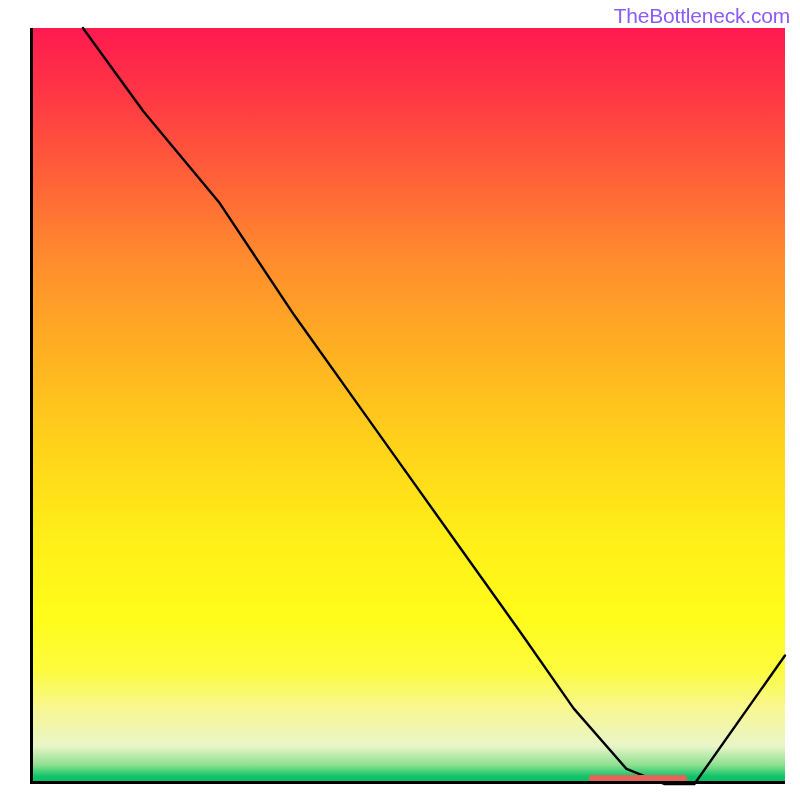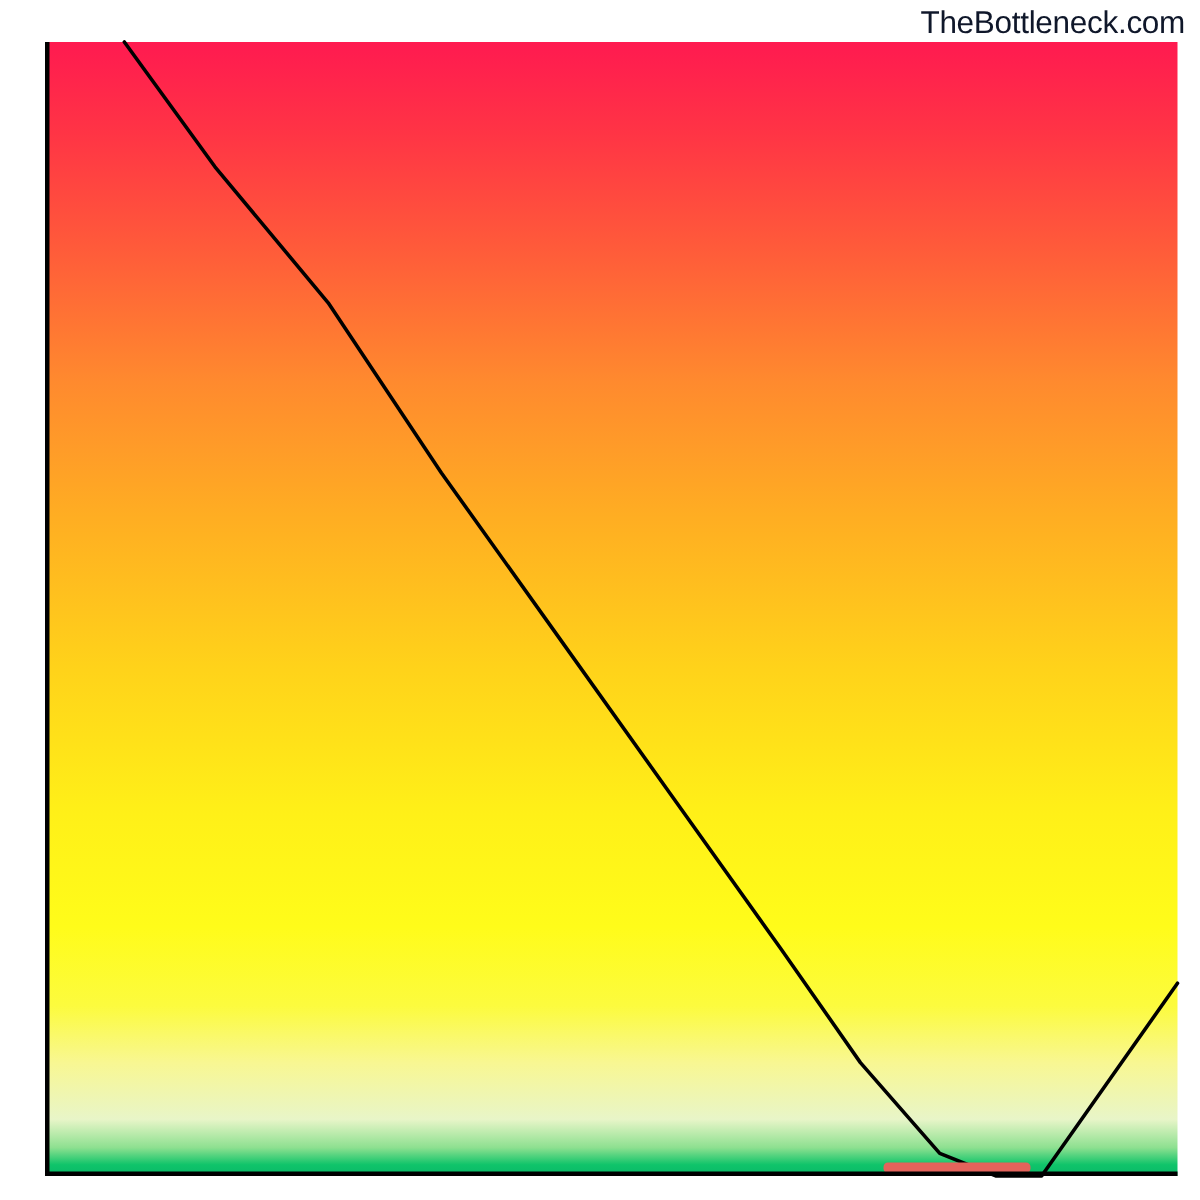--- a/index.html
+++ b/index.html
@@ -10,21 +10,21 @@
     background: #ffffff;
     font-family: Arial, Helvetica, sans-serif;
     position: relative;
     overflow: hidden;
   }
   .watermark {
     position: absolute;
     top: 4px;
     right: 10px;
     font-size: 21px;
-    color: #0f172a;
+    color: #8b5cf6;
     font-weight: 400;
     letter-spacing: -0.2px;
   }
   .plot-frame {
     position: absolute;
     left: 30px;
     top: 28px;
     width: 755px;
     height: 756px;
   }

